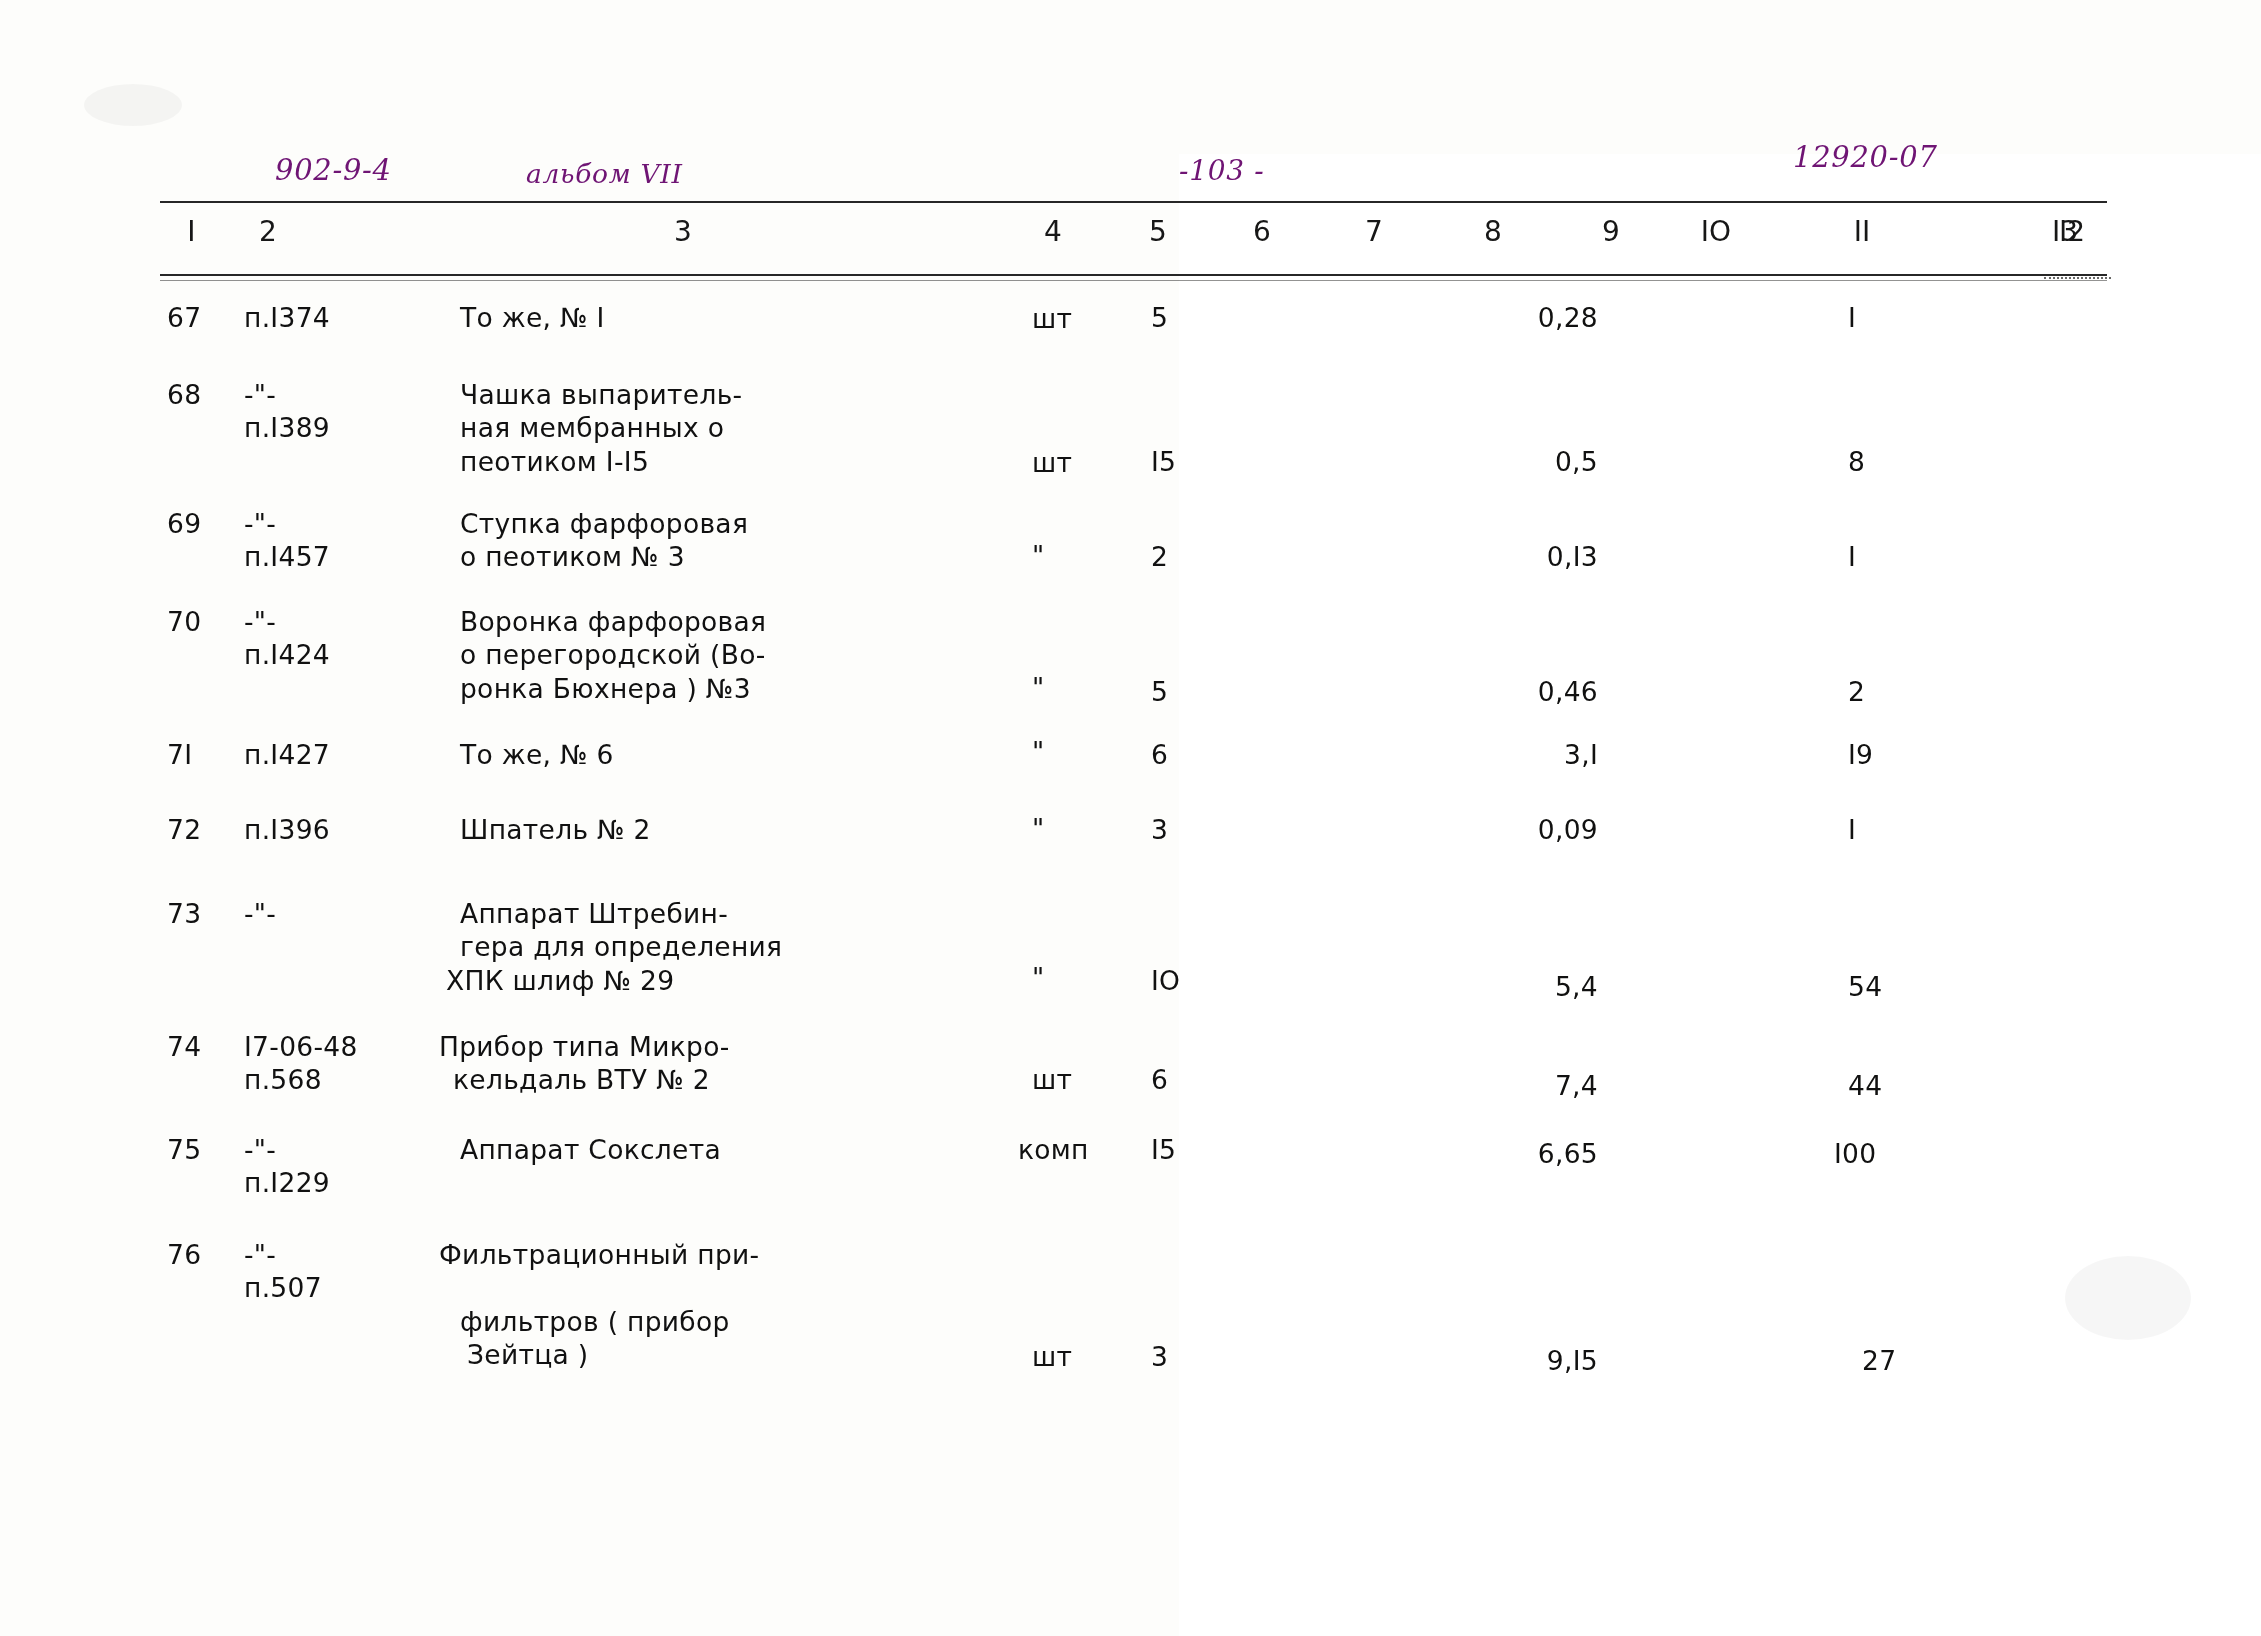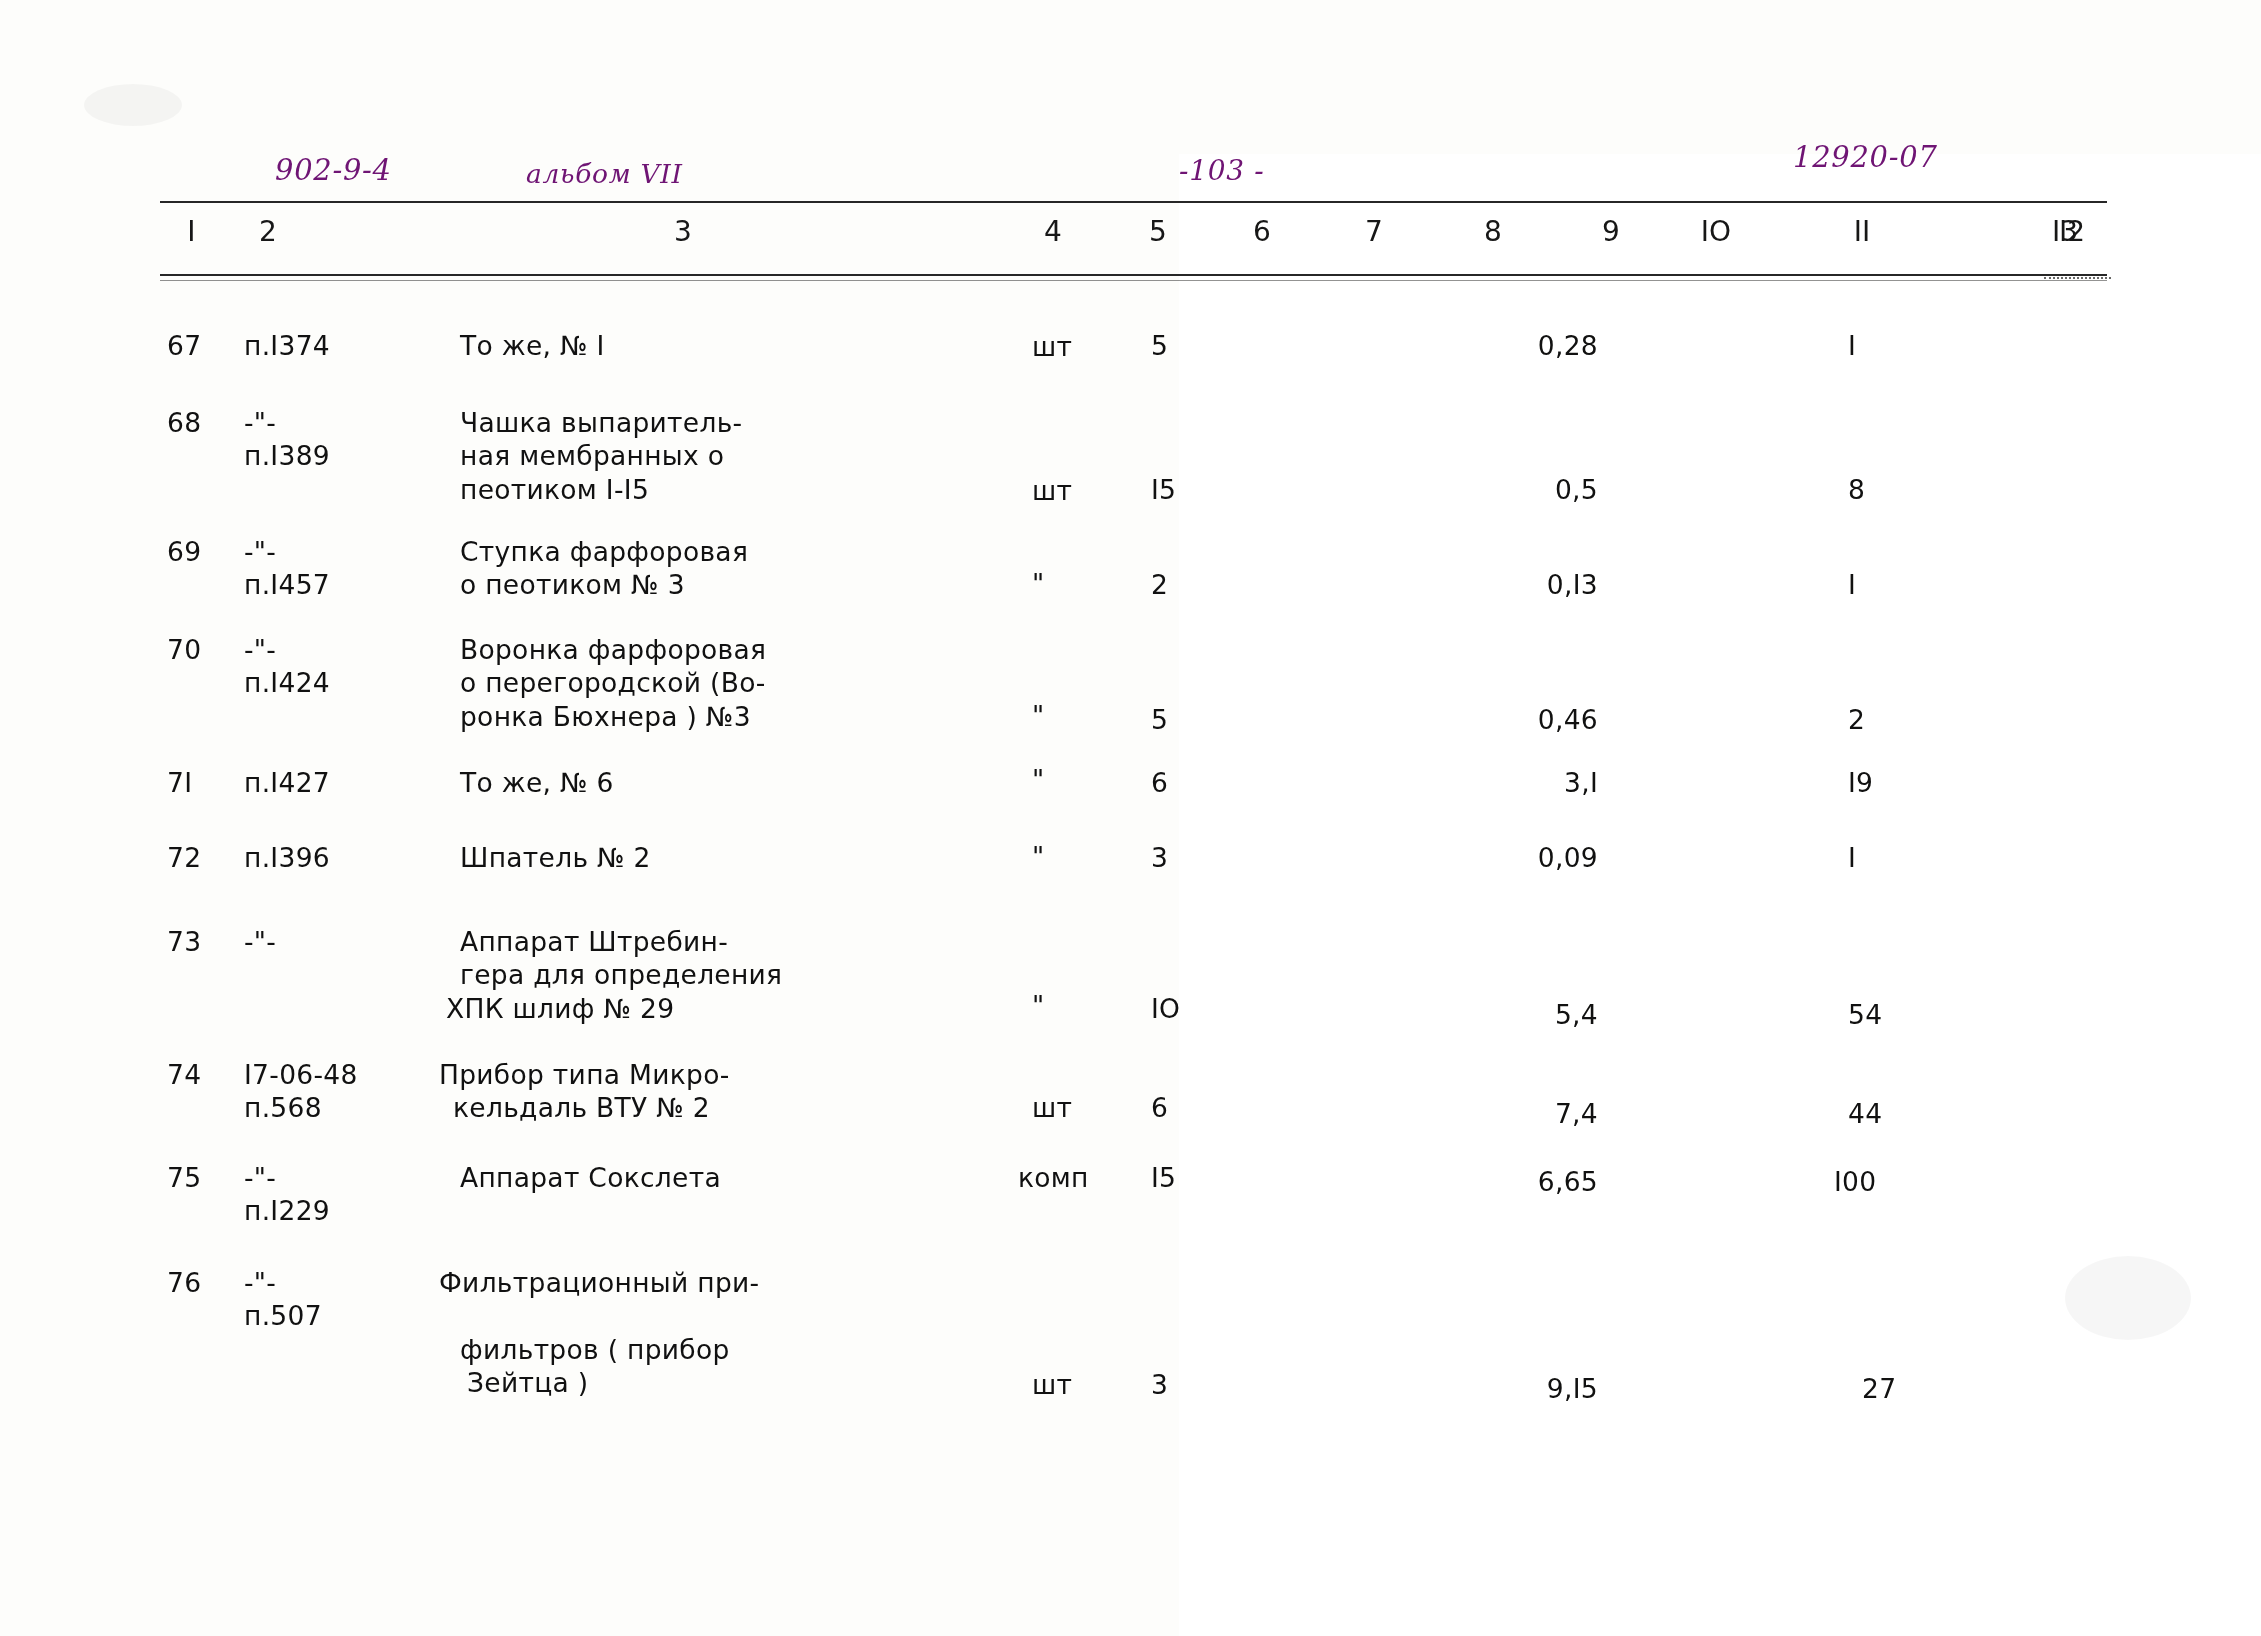--- a/index.html
+++ b/index.html
@@ -85,21 +85,20 @@
     text-align: center;
     width: 56px;
   }
 
   
   .rows {
     position: absolute;
     top: 160px;
     left: 0;
     width: 1947px;
-    margin-top: 28px;
   }
   .row {
     position: relative;
     width: 1947px;
   }
   .cell {
     position: absolute;
     font-family: "DejaVu Sans", sans-serif;
     font-size: 26.5px;
     line-height: 36px;

